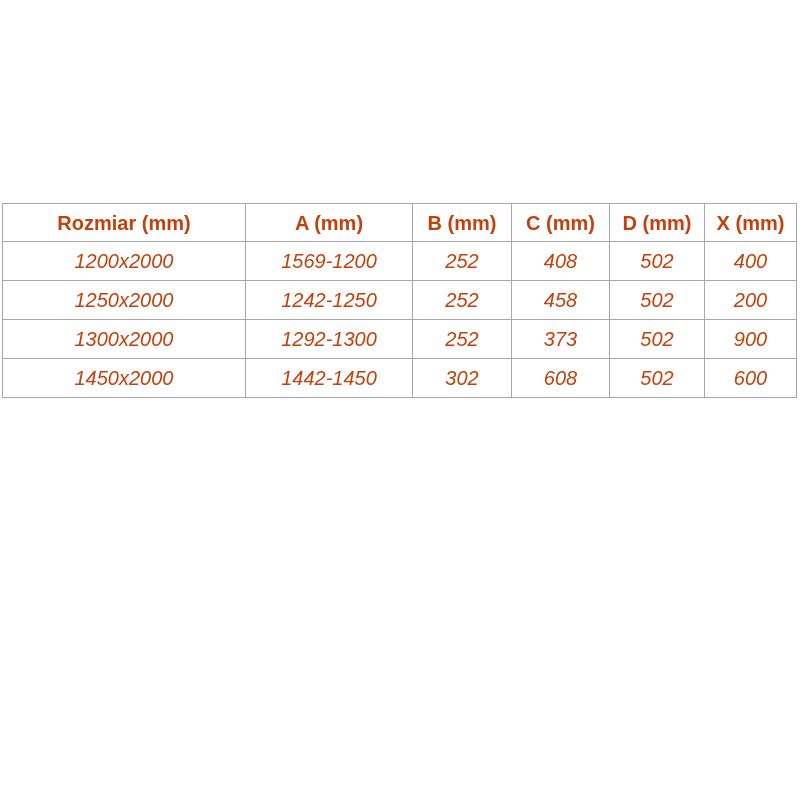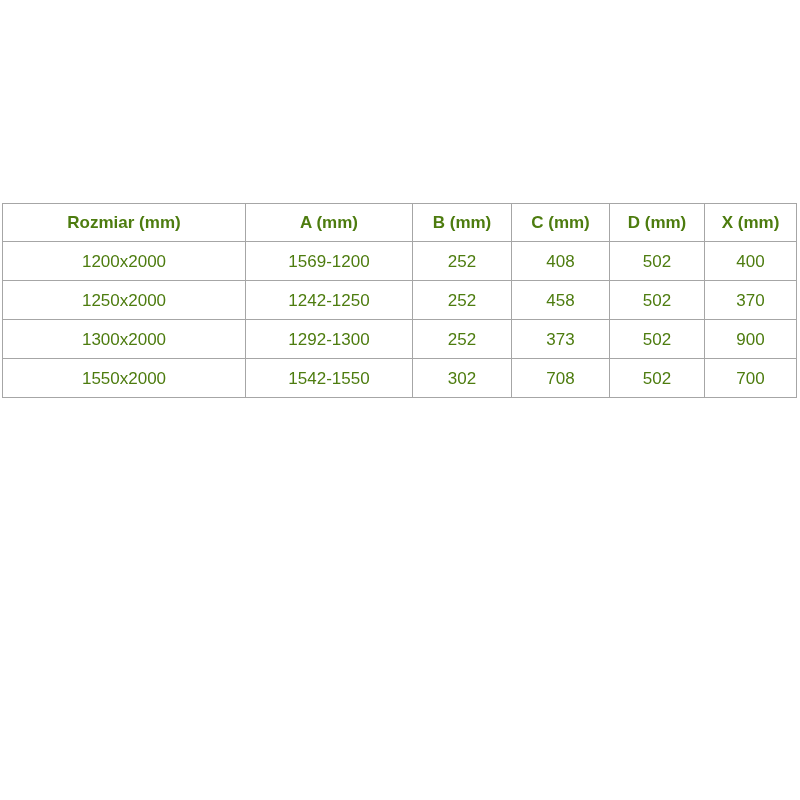--- a/index.html
+++ b/index.html
@@ -24,33 +24,34 @@
     width: 794px;
     border-collapse: collapse;
     table-layout: fixed;
   }
   table.dim-table th,
   table.dim-table td {
     border: 1px solid #a6a6a6;
     text-align: center;
     vertical-align: middle;
     padding: 0;
-    color: #4d7c0f;
-    font-size: 17px;
+    color: #c2410c;
+    font-size: 20px;
     line-height: 1;
     overflow: hidden;
     white-space: nowrap;
   }
   table.dim-table th {
     font-weight: bold;
     height: 37px;
   }
   table.dim-table td {
     font-weight: normal;
     height: 38px;
+    font-style: italic;
   }
 </style>
 </head>
 <body>
 
 <div class="page">
   <table class="dim-table">
     <colgroup>
         <col style="width: 243px;">
         <col style="width: 167px;">
@@ -77,33 +78,33 @@
           <td>408</td>
           <td>502</td>
           <td>400</td>
         </tr>
         <tr>
           <td>1250x2000</td>
           <td>1242-1250</td>
           <td>252</td>
           <td>458</td>
           <td>502</td>
-          <td>370</td>
+          <td>200</td>
         </tr>
         <tr>
           <td>1300x2000</td>
           <td>1292-1300</td>
           <td>252</td>
           <td>373</td>
           <td>502</td>
           <td>900</td>
         </tr>
         <tr>
-          <td>1550x2000</td>
-          <td>1542-1550</td>
+          <td>1450x2000</td>
+          <td>1442-1450</td>
           <td>302</td>
-          <td>708</td>
+          <td>608</td>
           <td>502</td>
-          <td>700</td>
+          <td>600</td>
         </tr>
       </tbody>
   </table>
 </div>
 
 </body></html>

